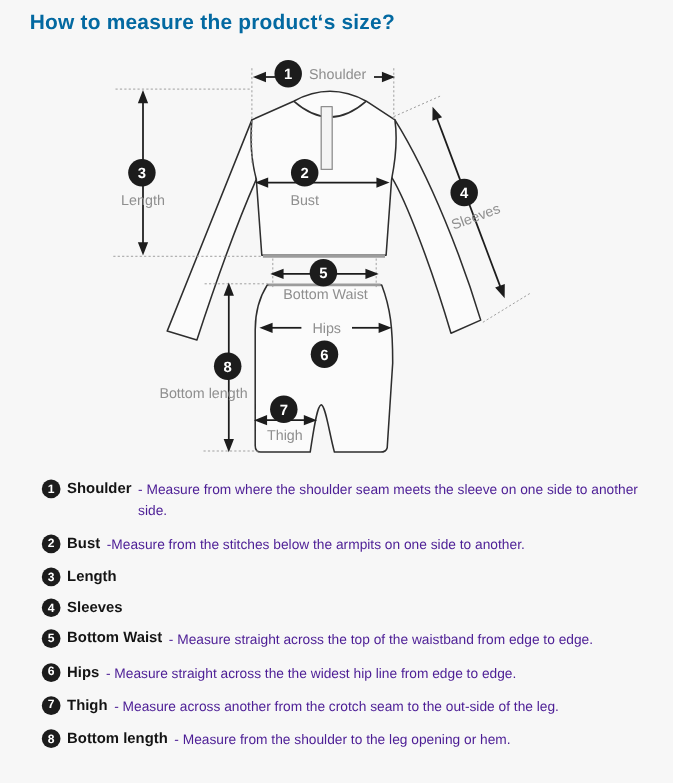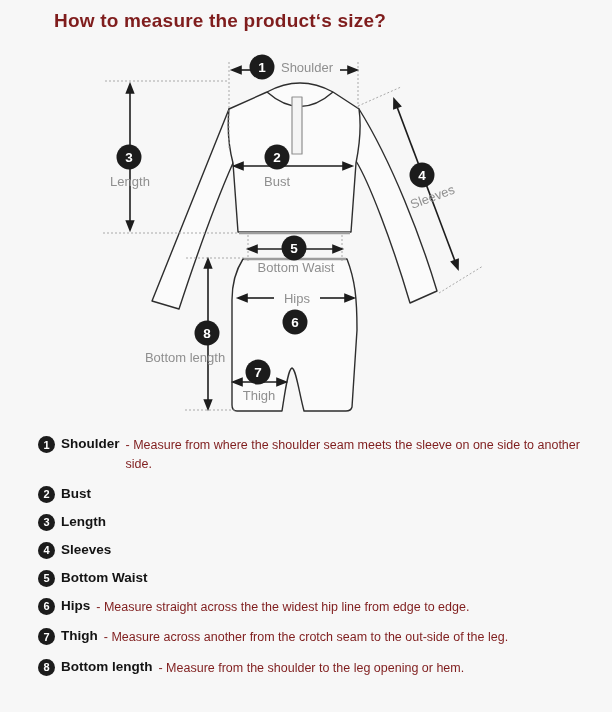--- a/index.html
+++ b/index.html
@@ -5,22 +5,22 @@
   html,body{margin:0;padding:0;}
   body{
     width:612px;height:712px;
     background:#f7f7f7;
     font-family:"Liberation Sans",sans-serif;
     position:relative;
     overflow:hidden;
     color:#222;
   }
   .page-title{
-    position:absolute;left:54px;top:10px;
-    font-size:19px;font-weight:700;color:#7f1d1d;
+    position:absolute;left:27px;top:10px;
+    font-size:19px;font-weight:700;color:#0369a1;
     letter-spacing:.2px;margin:0;
   }
   .diagram-wrap{position:absolute;left:0;top:0;width:612px;height:430px;}
   svg text{font-family:"Liberation Sans",sans-serif;}
   .dia-label{fill:#8f8f8f;font-size:13px;}
   .badge-num{fill:#ffffff;font-size:13.5px;font-weight:700;}
   .legend{
     position:absolute;left:38px;top:435px;width:552px;
   }
   .legend-row{
@@ -30,21 +30,21 @@
     flex:0 0 17px;width:17px;height:17px;border-radius:50%;
     background:#1c1c1c;color:#fff;font-size:11px;font-weight:700;
     display:flex;align-items:center;justify-content:center;
     margin-top:1px;
   }
   .legend-label{
     font-size:13.5px;font-weight:700;color:#141414;
     white-space:nowrap;margin:1px 6px 0 6px;
   }
   .legend-desc{
-    font-size:12.5px;color:#7f1d1d;line-height:1.55;
+    font-size:12.5px;color:#4c1d95;line-height:1.55;
     margin-top:1px;flex:1;
   }
 </style>
 </head>
 <body>
 
 <h1 class="page-title">How to measure the product‘s size?</h1>
 
 <div class="diagram-wrap">
 <svg width="612" height="430" viewBox="0 0 612 430">
@@ -153,35 +153,37 @@
 
   <div class="legend-row">
     <span class="legend-badge">1</span>
     <span class="legend-label">Shoulder</span>
     <span class="legend-desc">- Measure from where the shoulder seam meets the sleeve on one side to another side.</span>
   </div>
 
   <div class="legend-row">
     <span class="legend-badge">2</span>
     <span class="legend-label">Bust</span>
+    <span class="legend-desc">-Measure from the stitches below the armpits on one side to another.</span>
   </div>
 
   <div class="legend-row">
     <span class="legend-badge">3</span>
     <span class="legend-label">Length</span>
   </div>
 
   <div class="legend-row">
     <span class="legend-badge">4</span>
     <span class="legend-label">Sleeves</span>
   </div>
 
   <div class="legend-row">
     <span class="legend-badge">5</span>
     <span class="legend-label">Bottom Waist</span>
+    <span class="legend-desc">- Measure straight across the top of the waistband from edge to edge.</span>
   </div>
 
   <div class="legend-row">
     <span class="legend-badge">6</span>
     <span class="legend-label">Hips</span>
     <span class="legend-desc">- Measure straight across the the widest hip line from edge to edge.</span>
   </div>
 
   <div class="legend-row">
     <span class="legend-badge">7</span>

